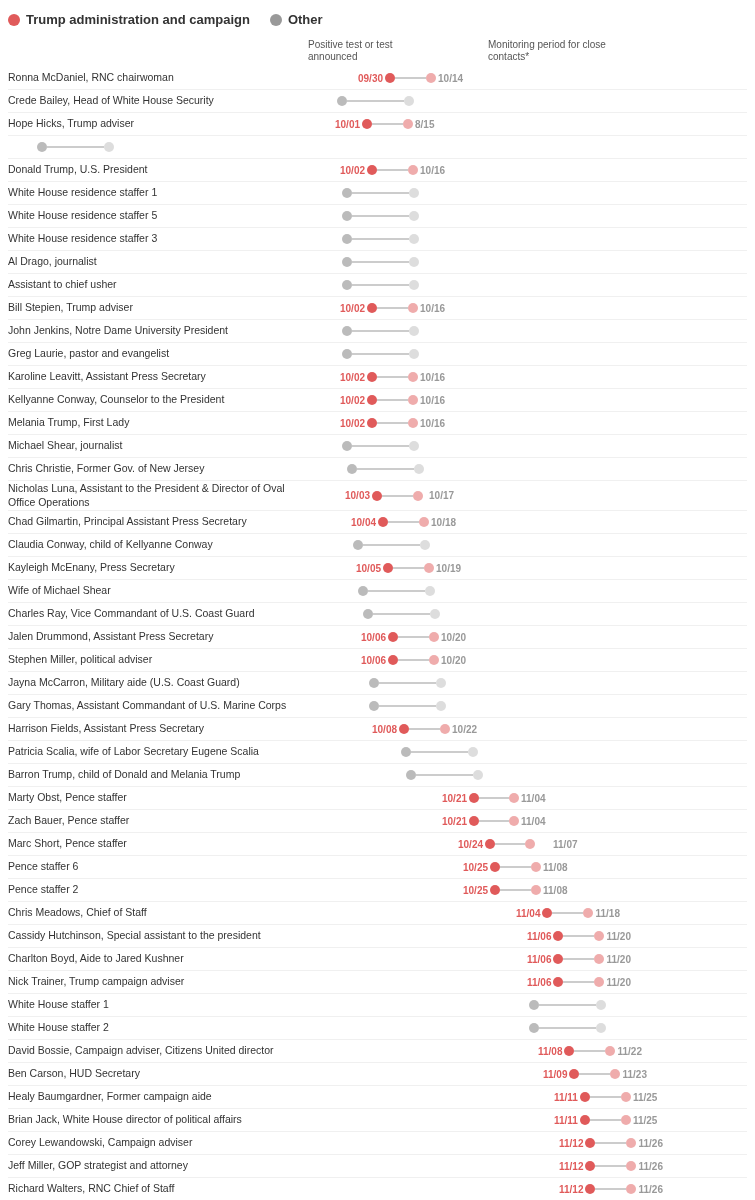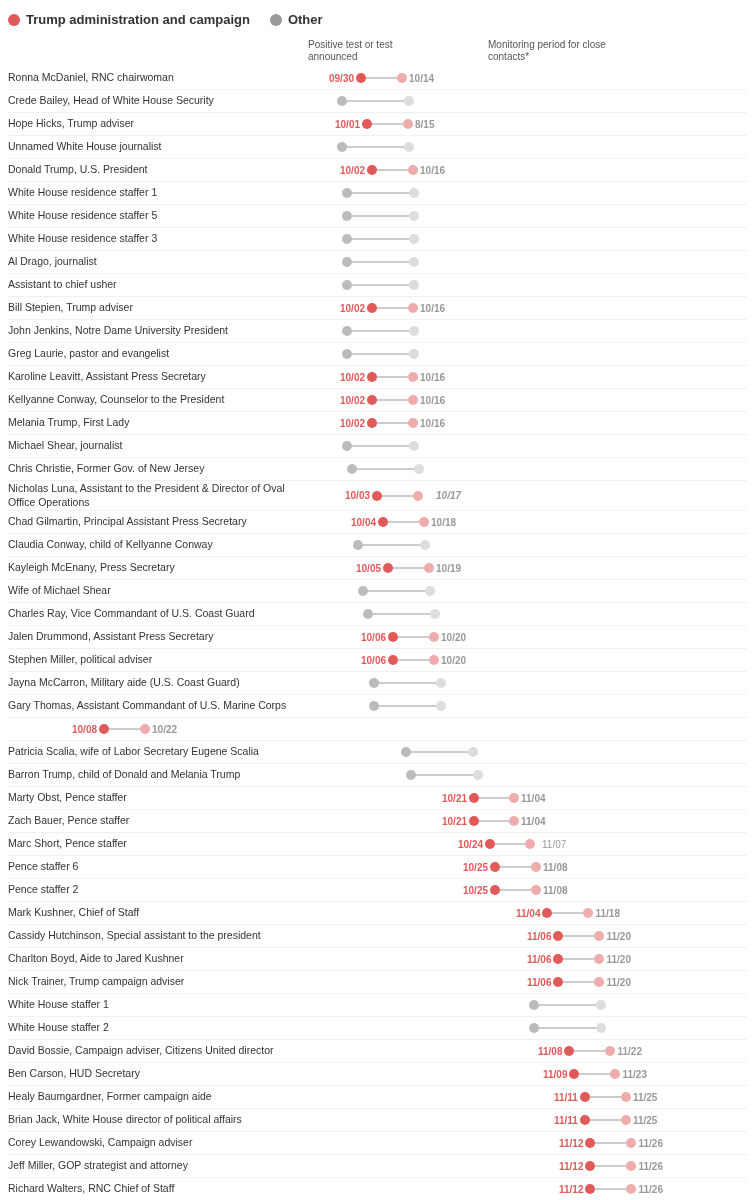--- a/index.html
+++ b/index.html
@@ -91,21 +91,21 @@
   <div class="column-headers">
     <div class="col-header" style="width:120px;text-align:left;">Positive test or test announced</div>
     <div class="col-header" style="width:150px;text-align:left;margin-left:60px;">Monitoring period for close contacts*</div>
   </div>
 
   <div id="rows-container">
       <div class="row">
         <div class="name-col">Ronna McDaniel, RNC chairwoman</div>
         <div class="timeline-wrapper">
           <div style="position: absolute; left: 21px; display: flex; align-items: center; height: 20px; top: 0px;">
-            <span style="font-size: 10px; font-weight: bold; color: rgb(224, 90, 90); margin-right: 2px;">09/30</span>
+            <span style="font-size: 10px; font-weight: bold; color: rgb(224, 90, 90); margin-right: 2px; margin-left: 29px;">09/30</span>
             <div style="width: 10px; height: 10px; border-radius: 50%; background: rgb(224, 90, 90); flex-shrink: 0;"></div>
             <div style="height: 2px; background: rgb(204, 204, 204); width: 31px;"></div>
             <div style="width: 10px; height: 10px; border-radius: 50%; background: rgb(224, 90, 90); opacity: 0.5; flex-shrink: 0;"></div>
             <span style="font-size: 10px; font-weight: bold; color: rgb(153, 153, 153); margin-left: 2px;">10/14</span>
           </div>
         </div>
       </div>
       <div class="row">
         <div class="name-col">Crede Bailey, Head of White House Security</div>
         <div class="timeline-wrapper">
@@ -124,21 +124,20 @@
           <div style="position: absolute; left: 27px; display: flex; align-items: center; height: 20px; top: 0px;">
             <span style="font-size: 10px; font-weight: bold; color: rgb(224, 90, 90); margin-right: 2px;">10/01</span>
             <div style="width: 10px; height: 10px; border-radius: 50%; background: rgb(224, 90, 90); flex-shrink: 0;"></div>
             <div style="height: 2px; background: rgb(204, 204, 204); width: 31px;"></div>
             <div style="width: 10px; height: 10px; border-radius: 50%; background: rgb(224, 90, 90); opacity: 0.5; flex-shrink: 0;"></div>
             <span style="font-size: 10px; font-weight: bold; color: rgb(153, 153, 153); margin-left: 2px;">8/15</span>
           </div>
         </div>
       </div>
       <div class="row">
-        <div class="name-col">Unnamed White House journalist</div>
         <div class="timeline-wrapper">
           <div style="position: absolute; left: 27px; display: flex; align-items: center; height: 20px; top: 0px;">
             <span style="font-size: 10px; font-weight: bold; color: rgb(153, 153, 153); margin-right: 2px;"></span>
             <div style="width: 10px; height: 10px; border-radius: 50%; background: rgb(187, 187, 187); flex-shrink: 0;"></div>
             <div style="height: 2px; background: rgb(204, 204, 204); width: 57px;"></div>
             <div style="width: 10px; height: 10px; border-radius: 50%; background: rgb(187, 187, 187); opacity: 0.5; flex-shrink: 0;"></div>
             <span style="font-size: 10px; font-weight: bold; color: rgb(153, 153, 153); margin-left: 2px;"></span>
           </div>
         </div>
       </div>
@@ -311,21 +310,21 @@
         </div>
       </div>
       <div class="row">
         <div class="name-col">Nicholas Luna, Assistant to the President &amp; Director of Oval Office Operations</div>
         <div class="timeline-wrapper">
           <div style="position: absolute; left: 37px; display: flex; align-items: center; height: 20px; top: 0px;">
             <span style="font-size: 10px; font-weight: bold; color: rgb(224, 90, 90); margin-right: 2px;">10/03</span>
             <div style="width: 10px; height: 10px; border-radius: 50%; background: rgb(224, 90, 90); flex-shrink: 0;"></div>
             <div style="height: 2px; background: rgb(204, 204, 204); width: 31px;"></div>
             <div style="width: 10px; height: 10px; border-radius: 50%; background: rgb(224, 90, 90); opacity: 0.5; flex-shrink: 0;"></div>
-            <span style="font-size: 10px; font-weight: bold; color: rgb(153, 153, 153); margin-left: 13px; font-style: italic;">10/17</span>
+            <span style="font-size: 10px; font-weight: bold; color: rgb(153, 153, 153); margin-left: 6px;">10/17</span>
           </div>
         </div>
       </div>
       <div class="row">
         <div class="name-col">Chad Gilmartin, Principal Assistant Press Secretary</div>
         <div class="timeline-wrapper">
           <div style="position: absolute; left: 43px; display: flex; align-items: center; height: 20px; top: 0px;">
             <span style="font-size: 10px; font-weight: bold; color: rgb(224, 90, 90); margin-right: 2px;">10/04</span>
             <div style="width: 10px; height: 10px; border-radius: 50%; background: rgb(224, 90, 90); flex-shrink: 0;"></div>
             <div style="height: 2px; background: rgb(204, 204, 204); width: 31px;"></div>
@@ -424,20 +423,21 @@
           <div style="position: absolute; left: 59px; display: flex; align-items: center; height: 20px; top: 0px;">
             <span style="font-size: 10px; font-weight: bold; color: rgb(153, 153, 153); margin-right: 2px;"></span>
             <div style="width: 10px; height: 10px; border-radius: 50%; background: rgb(187, 187, 187); flex-shrink: 0;"></div>
             <div style="height: 2px; background: rgb(204, 204, 204); width: 57px;"></div>
             <div style="width: 10px; height: 10px; border-radius: 50%; background: rgb(187, 187, 187); opacity: 0.5; flex-shrink: 0;"></div>
             <span style="font-size: 10px; font-weight: bold; color: rgb(153, 153, 153); margin-left: 2px;"></span>
           </div>
         </div>
       </div>
       <div class="row">
+        <div class="name-col">Harrison Fields, Assistant Press Secretary</div>
         <div class="timeline-wrapper">
           <div style="position: absolute; left: 64px; display: flex; align-items: center; height: 20px; top: 0px;">
             <span style="font-size: 10px; font-weight: bold; color: rgb(224, 90, 90); margin-right: 2px;">10/08</span>
             <div style="width: 10px; height: 10px; border-radius: 50%; background: rgb(224, 90, 90); flex-shrink: 0;"></div>
             <div style="height: 2px; background: rgb(204, 204, 204); width: 31px;"></div>
             <div style="width: 10px; height: 10px; border-radius: 50%; background: rgb(224, 90, 90); opacity: 0.5; flex-shrink: 0;"></div>
             <span style="font-size: 10px; font-weight: bold; color: rgb(153, 153, 153); margin-left: 2px;">10/22</span>
           </div>
         </div>
       </div>
@@ -490,21 +490,21 @@
         </div>
       </div>
       <div class="row">
         <div class="name-col">Marc Short, Pence staffer</div>
         <div class="timeline-wrapper">
           <div style="position: absolute; left: 150px; display: flex; align-items: center; height: 20px; top: 0px;">
             <span style="font-size: 10px; font-weight: bold; color: rgb(224, 90, 90); margin-right: 2px;">10/24</span>
             <div style="width: 10px; height: 10px; border-radius: 50%; background: rgb(224, 90, 90); flex-shrink: 0;"></div>
             <div style="height: 2px; background: rgb(204, 204, 204); width: 30px;"></div>
             <div style="width: 10px; height: 10px; border-radius: 50%; background: rgb(224, 90, 90); opacity: 0.5; flex-shrink: 0;"></div>
-            <span style="font-size: 10px; font-weight: normal; color: rgb(153, 153, 153); margin-left: 7px;">11/07</span>
+            <span style="font-size: 10px; font-weight: bold; color: rgb(153, 153, 153); margin-left: 18px;">11/07</span>
           </div>
         </div>
       </div>
       <div class="row">
         <div class="name-col">Pence staffer 6</div>
         <div class="timeline-wrapper">
           <div style="position: absolute; left: 155px; display: flex; align-items: center; height: 20px; top: 0px;">
             <span style="font-size: 10px; font-weight: bold; color: rgb(224, 90, 90); margin-right: 2px;">10/25</span>
             <div style="width: 10px; height: 10px; border-radius: 50%; background: rgb(224, 90, 90); flex-shrink: 0;"></div>
             <div style="height: 2px; background: rgb(204, 204, 204); width: 31px;"></div>
@@ -519,21 +519,21 @@
           <div style="position: absolute; left: 155px; display: flex; align-items: center; height: 20px; top: 0px;">
             <span style="font-size: 10px; font-weight: bold; color: rgb(224, 90, 90); margin-right: 2px;">10/25</span>
             <div style="width: 10px; height: 10px; border-radius: 50%; background: rgb(224, 90, 90); flex-shrink: 0;"></div>
             <div style="height: 2px; background: rgb(204, 204, 204); width: 31px;"></div>
             <div style="width: 10px; height: 10px; border-radius: 50%; background: rgb(224, 90, 90); opacity: 0.5; flex-shrink: 0;"></div>
             <span style="font-size: 10px; font-weight: bold; color: rgb(153, 153, 153); margin-left: 2px;">11/08</span>
           </div>
         </div>
       </div>
       <div class="row">
-        <div class="name-col">Mark Kushner, Chief of Staff</div>
+        <div class="name-col">Chris Meadows, Chief of Staff</div>
         <div class="timeline-wrapper">
           <div style="position: absolute; left: 208px; display: flex; align-items: center; height: 20px; top: 0px;">
             <span style="font-size: 10px; font-weight: bold; color: rgb(224, 90, 90); margin-right: 2px;">11/04</span>
             <div style="width: 10px; height: 10px; border-radius: 50%; background: rgb(224, 90, 90); flex-shrink: 0;"></div>
             <div style="height: 2px; background: rgb(204, 204, 204); width: 31px;"></div>
             <div style="width: 10px; height: 10px; border-radius: 50%; background: rgb(224, 90, 90); opacity: 0.5; flex-shrink: 0;"></div>
             <span style="font-size: 10px; font-weight: bold; color: rgb(153, 153, 153); margin-left: 2px;">11/18</span>
           </div>
         </div>
       </div>

